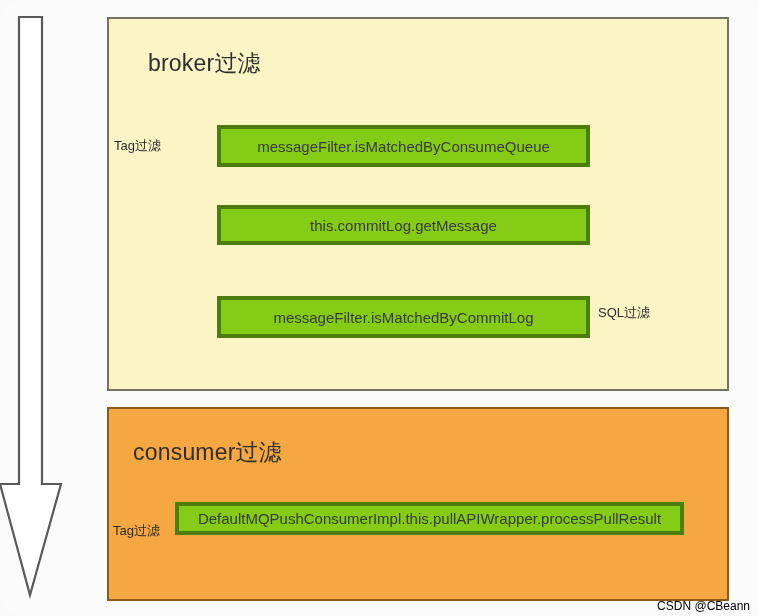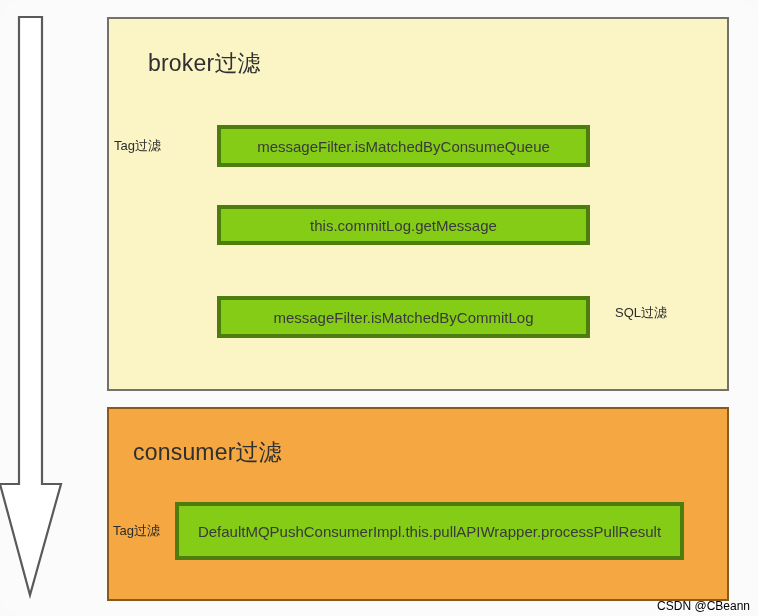--- a/index.html
+++ b/index.html
@@ -102,32 +102,32 @@
     <svg width="64" height="586" viewBox="0 0 64 586" xmlns="http://www.w3.org/2000/svg">
       <polygon points="19,3 42,3 42,470 61,470 30,581 0,470 19,470" fill="#ffffff" stroke="#5a5a5a" stroke-width="2.2" stroke-linejoin="miter"></polygon>
     </svg>
   </div>
 
   <div class="section broker">
     <div class="section-title">broker过滤</div>
 
     <div class="side-label" style="left:5px; top:118px;">Tag过滤</div>
 
-    <div class="side-label" style="left:506px; top:285px;">SQL过滤</div>
+    <div class="side-label" style="left:489px; top:285px;">SQL过滤</div>
 
     <div class="code-box" style="left:108px; top:106px; width:373px; height:42px;">messageFilter.isMatchedByConsumeQueue</div>
 
     <div class="code-box" style="left:108px; top:186px; width:373px; height:40px;">this.commitLog.getMessage</div>
 
     <div class="code-box" style="left:108px; top:266px; width:373px; height:42px;margin-top:11px;">messageFilter.isMatchedByCommitLog</div>
   </div>
 
   <div class="section consumer">
     <div class="section-title">consumer过滤</div>
 
     <div class="side-label" style="left:4px; top:113px;">Tag过滤</div>
 
-    <div class="code-box" style="left:66px; top:93px; width:509px; height:58px; font-size:15px;text-align:right;">DefaultMQPushConsumerImpl.this.pullAPIWrapper.processPullResult</div>
+    <div class="code-box" style="left:66px; top:93px; width:509px; height:33px; font-size:15px;text-align:right;">DefaultMQPushConsumerImpl.this.pullAPIWrapper.processPullResult</div>
   </div>
 
   <div class="watermark">CSDN @CBeann</div>
 
 </div>
 
 </body></html>

